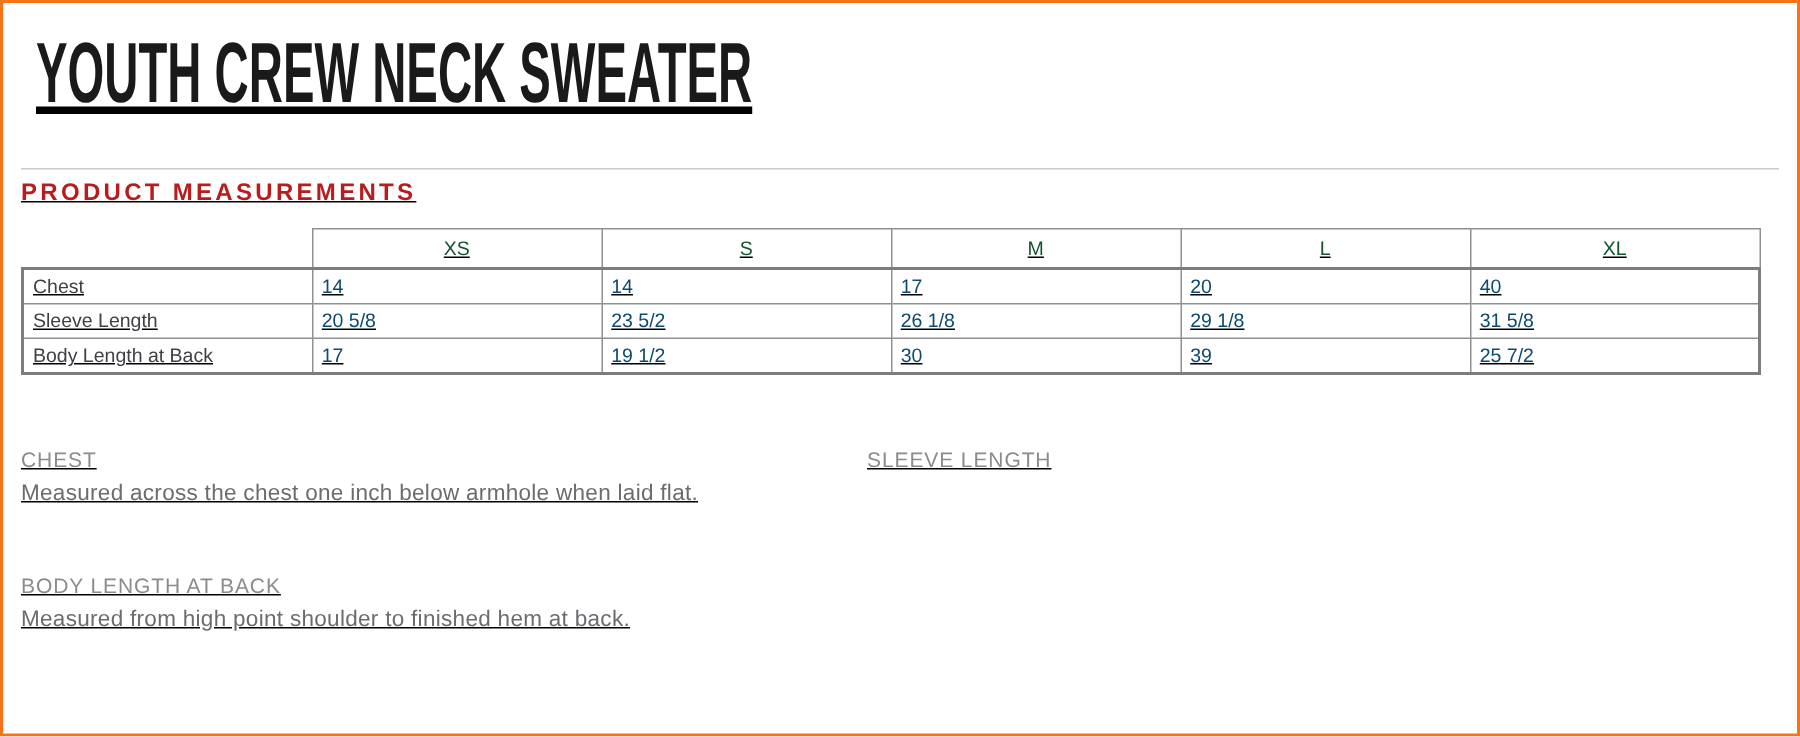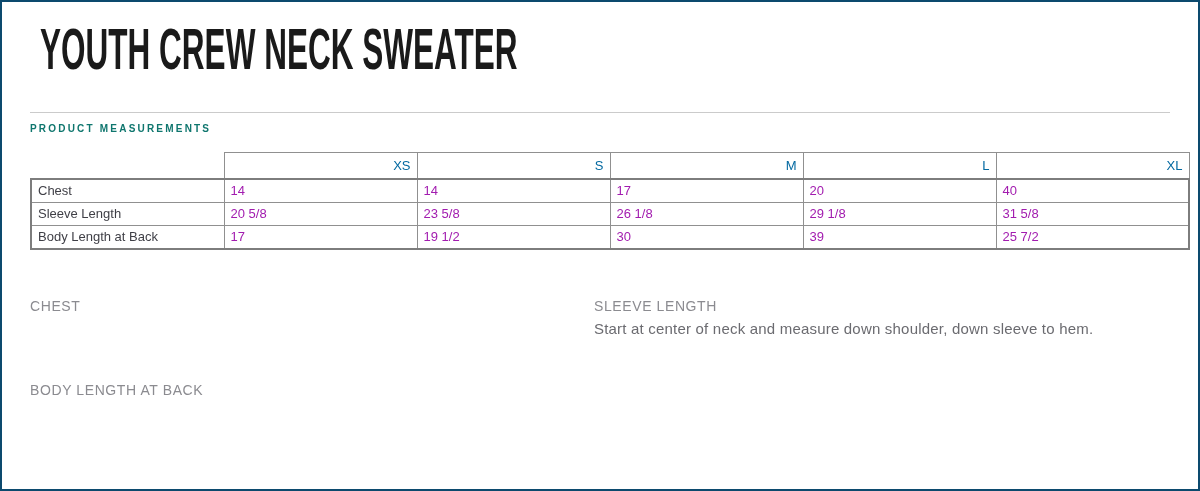--- a/index.html
+++ b/index.html
@@ -2,71 +2,72 @@
 <html><head>
 <meta charset="utf-8">
 <style>
   html, body { margin: 0; padding: 0; background: #ffffff; }
   body {
     width: 1200px; height: 491px; position: relative; overflow: hidden;
     font-family: "Liberation Sans", sans-serif;
   }
   .page {
     position: absolute; inset: 0;
-    border: 2px solid #0c4a6e;
+    border: 2px solid #f97316;
     box-sizing: border-box;
-    padding: 0 28px;
+    padding: 0 12px;
     background: #ffffff;
+    text-decoration: underline;
   }
   .title {
     margin: 19px 0 0 10px;
     font-size: 57px;
     line-height: 57px;
     font-weight: 700;
     color: #1a1a1a;
     white-space: nowrap;
     transform: scaleX(0.553);
     transform-origin: 0 50%;
   }
   .rule {
     height: 0;
     border-top: 1px solid #cbcbcb;
     margin: 34px 0 0 0;
   }
   .section-label {
     margin-top: 7px;
-    font-size: 10px;
+    font-size: 16px;
     line-height: 17px;
     font-weight: 700;
     letter-spacing: 2.2px;
-    color: #0f766e;
+    color: #b91c1c;
   }
   table.measurements {
     margin-top: 15px;
     border-collapse: collapse;
     table-layout: fixed;
     width: 1158px;
     font-size: 13px;
   }
   table.measurements col { width: 193px; }
   table.measurements th {
     border: 1px solid #909090;
     font-weight: 400;
-    text-align: right;
+    text-align: center;
     padding: 4px 6px;
     line-height: 17px;
-    color: #0369a1;
+    color: #14532d;
   }
   table.measurements th.blank { border: none; }
   table.measurements tbody { border: 2px solid #7d7d7d; }
   table.measurements td {
     border: 1px solid #909090;
     padding: 2px 6px 3px 6px;
     line-height: 17px;
-    color: #a21caf;
+    color: #0c4a6e;
   }
   table.measurements td.rowlabel { color: #3f3f46; }
   .sections {
     display: grid;
     grid-template-columns: 564px 1fr;
     margin-top: 48px;
     row-gap: 39px;
   }
   .sections h3 {
     margin: 0;
@@ -120,42 +121,43 @@
         <td class="rowlabel">Chest</td>
         <td>14</td>
         <td>14</td>
         <td>17</td>
         <td>20</td>
         <td>40</td>
       </tr>
       <tr>
         <td class="rowlabel">Sleeve Length</td>
         <td>20 5/8</td>
-        <td>23 5/8</td>
+        <td>23 5/2</td>
         <td>26 1/8</td>
         <td>29 1/8</td>
         <td>31 5/8</td>
       </tr>
       <tr>
         <td class="rowlabel">Body Length at Back</td>
         <td>17</td>
         <td>19 1/2</td>
         <td>30</td>
         <td>39</td>
         <td>25 7/2</td>
       </tr>
     </tbody>
   </table>
 
   <div class="sections">
     <section>
       <h3>CHEST</h3>
+      <p>Measured across the chest one inch below armhole when laid flat.</p>
     </section>
     <section>
       <h3>SLEEVE LENGTH</h3>
-      <p>Start at center of neck and measure down shoulder, down sleeve to hem.</p>
     </section>
     <section>
       <h3>BODY LENGTH AT BACK</h3>
+      <p>Measured from high point shoulder to finished hem at back.</p>
     </section>
   </div>
 
 </div>
 
 </body></html>

